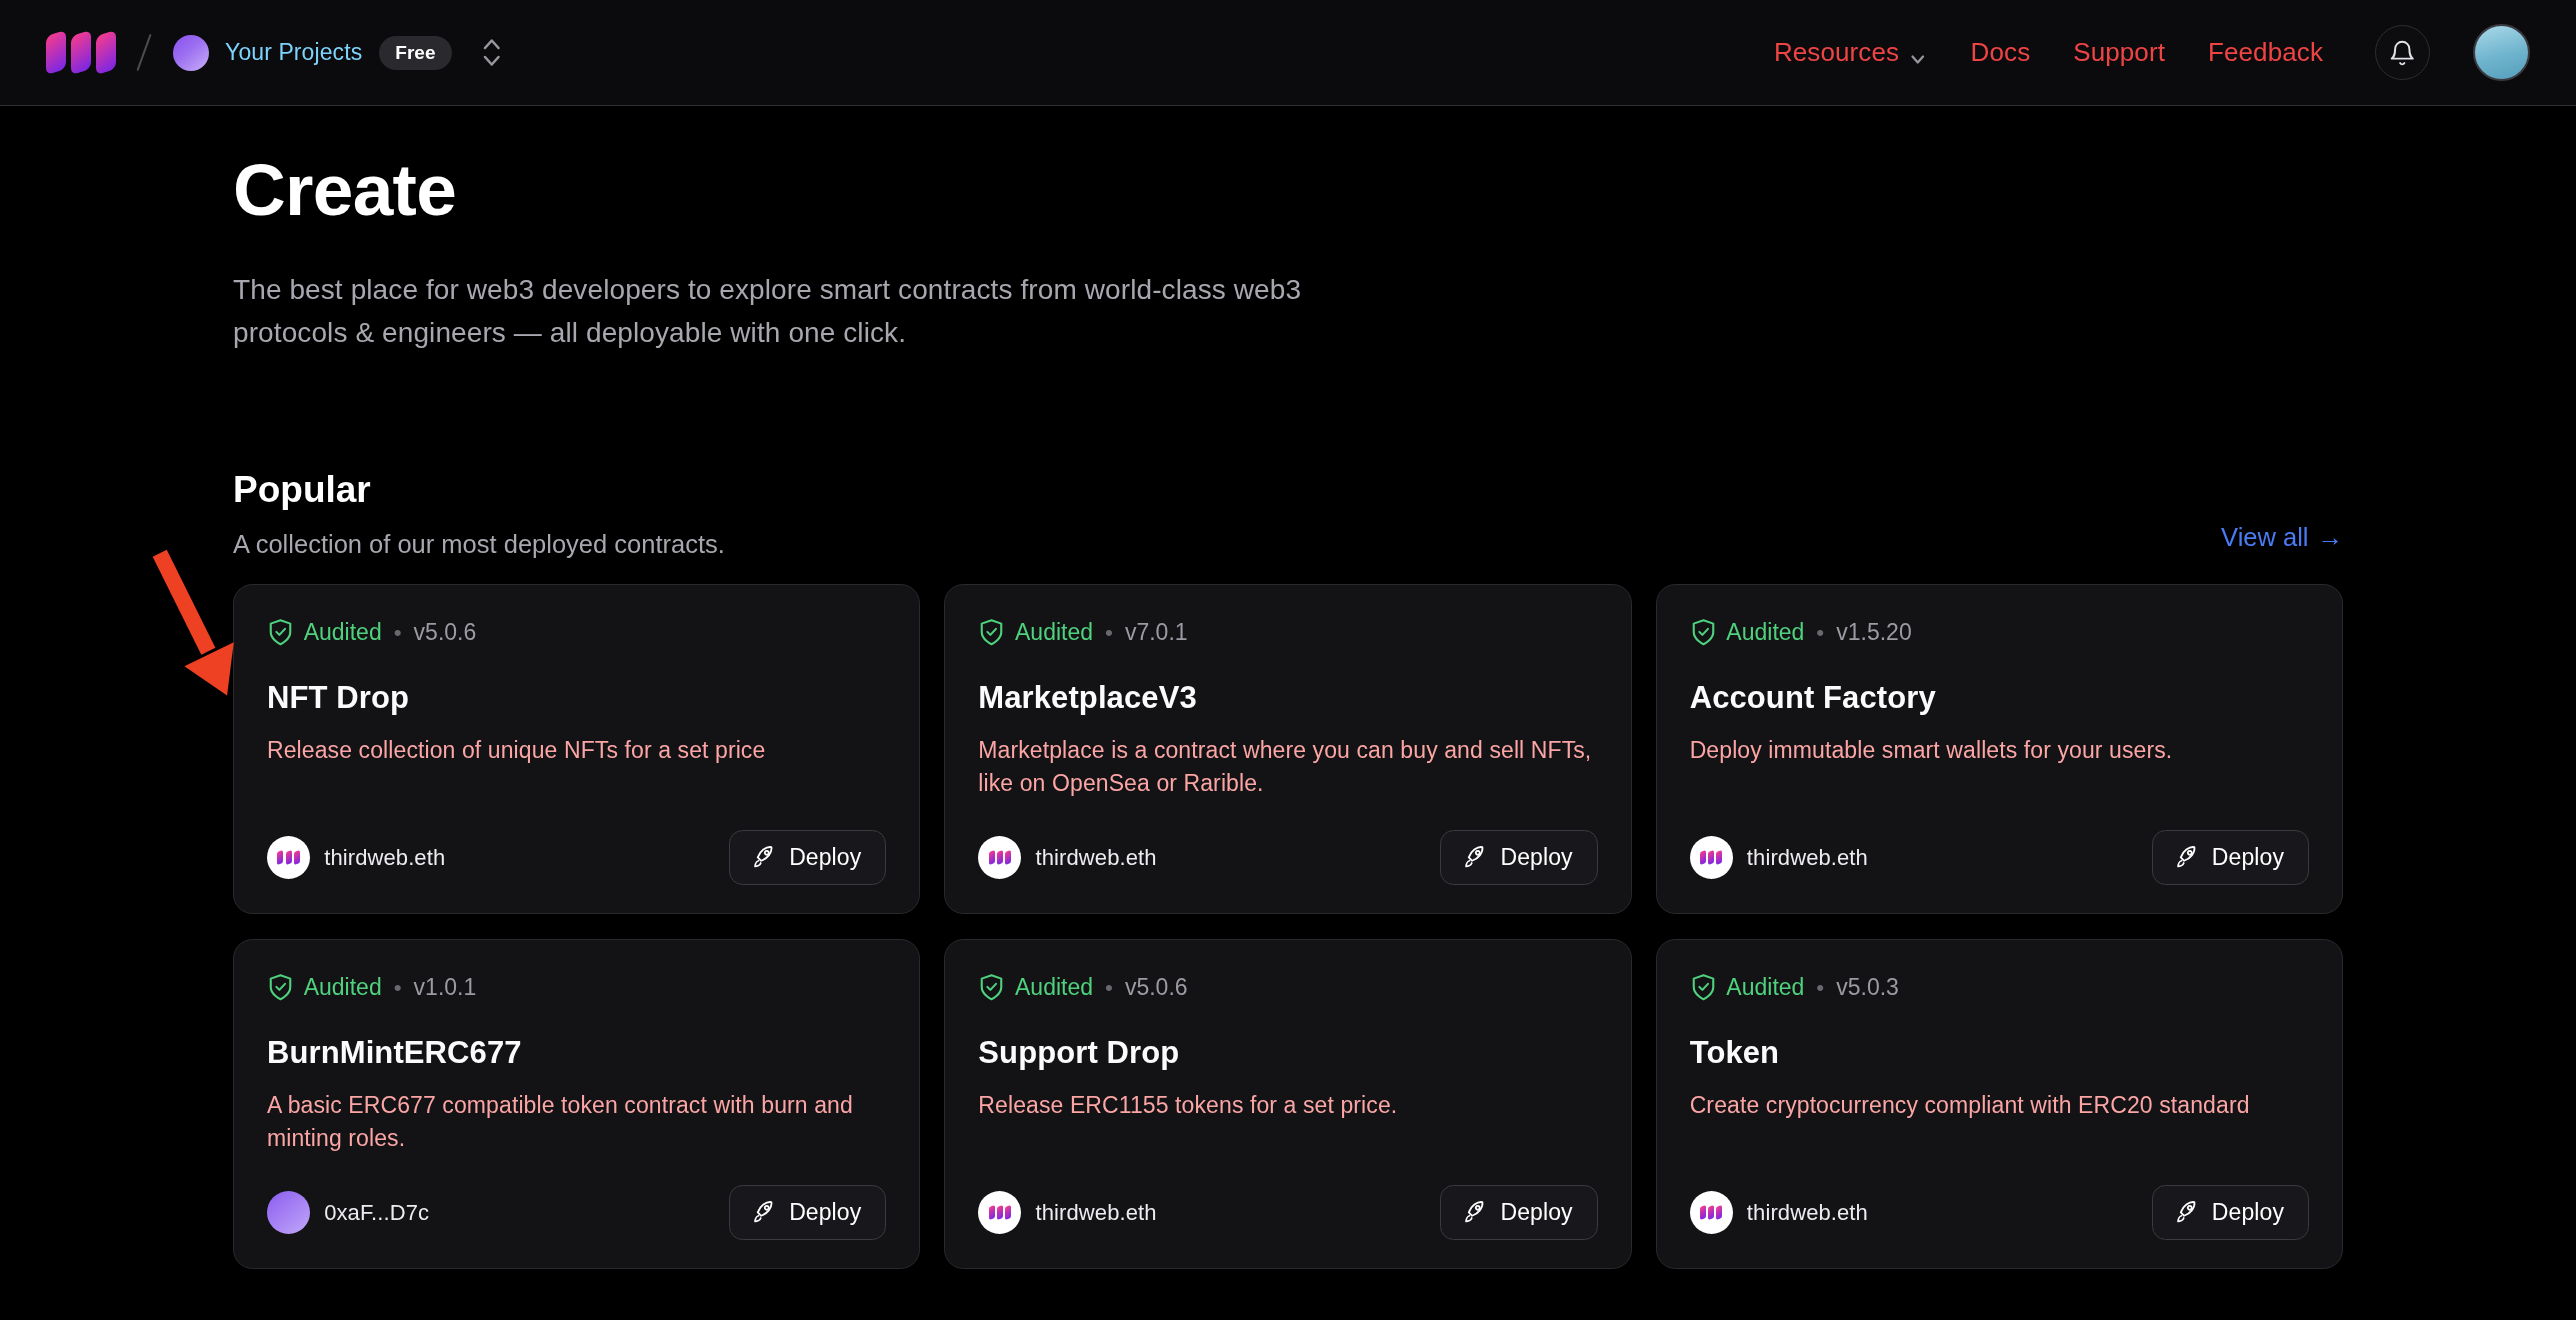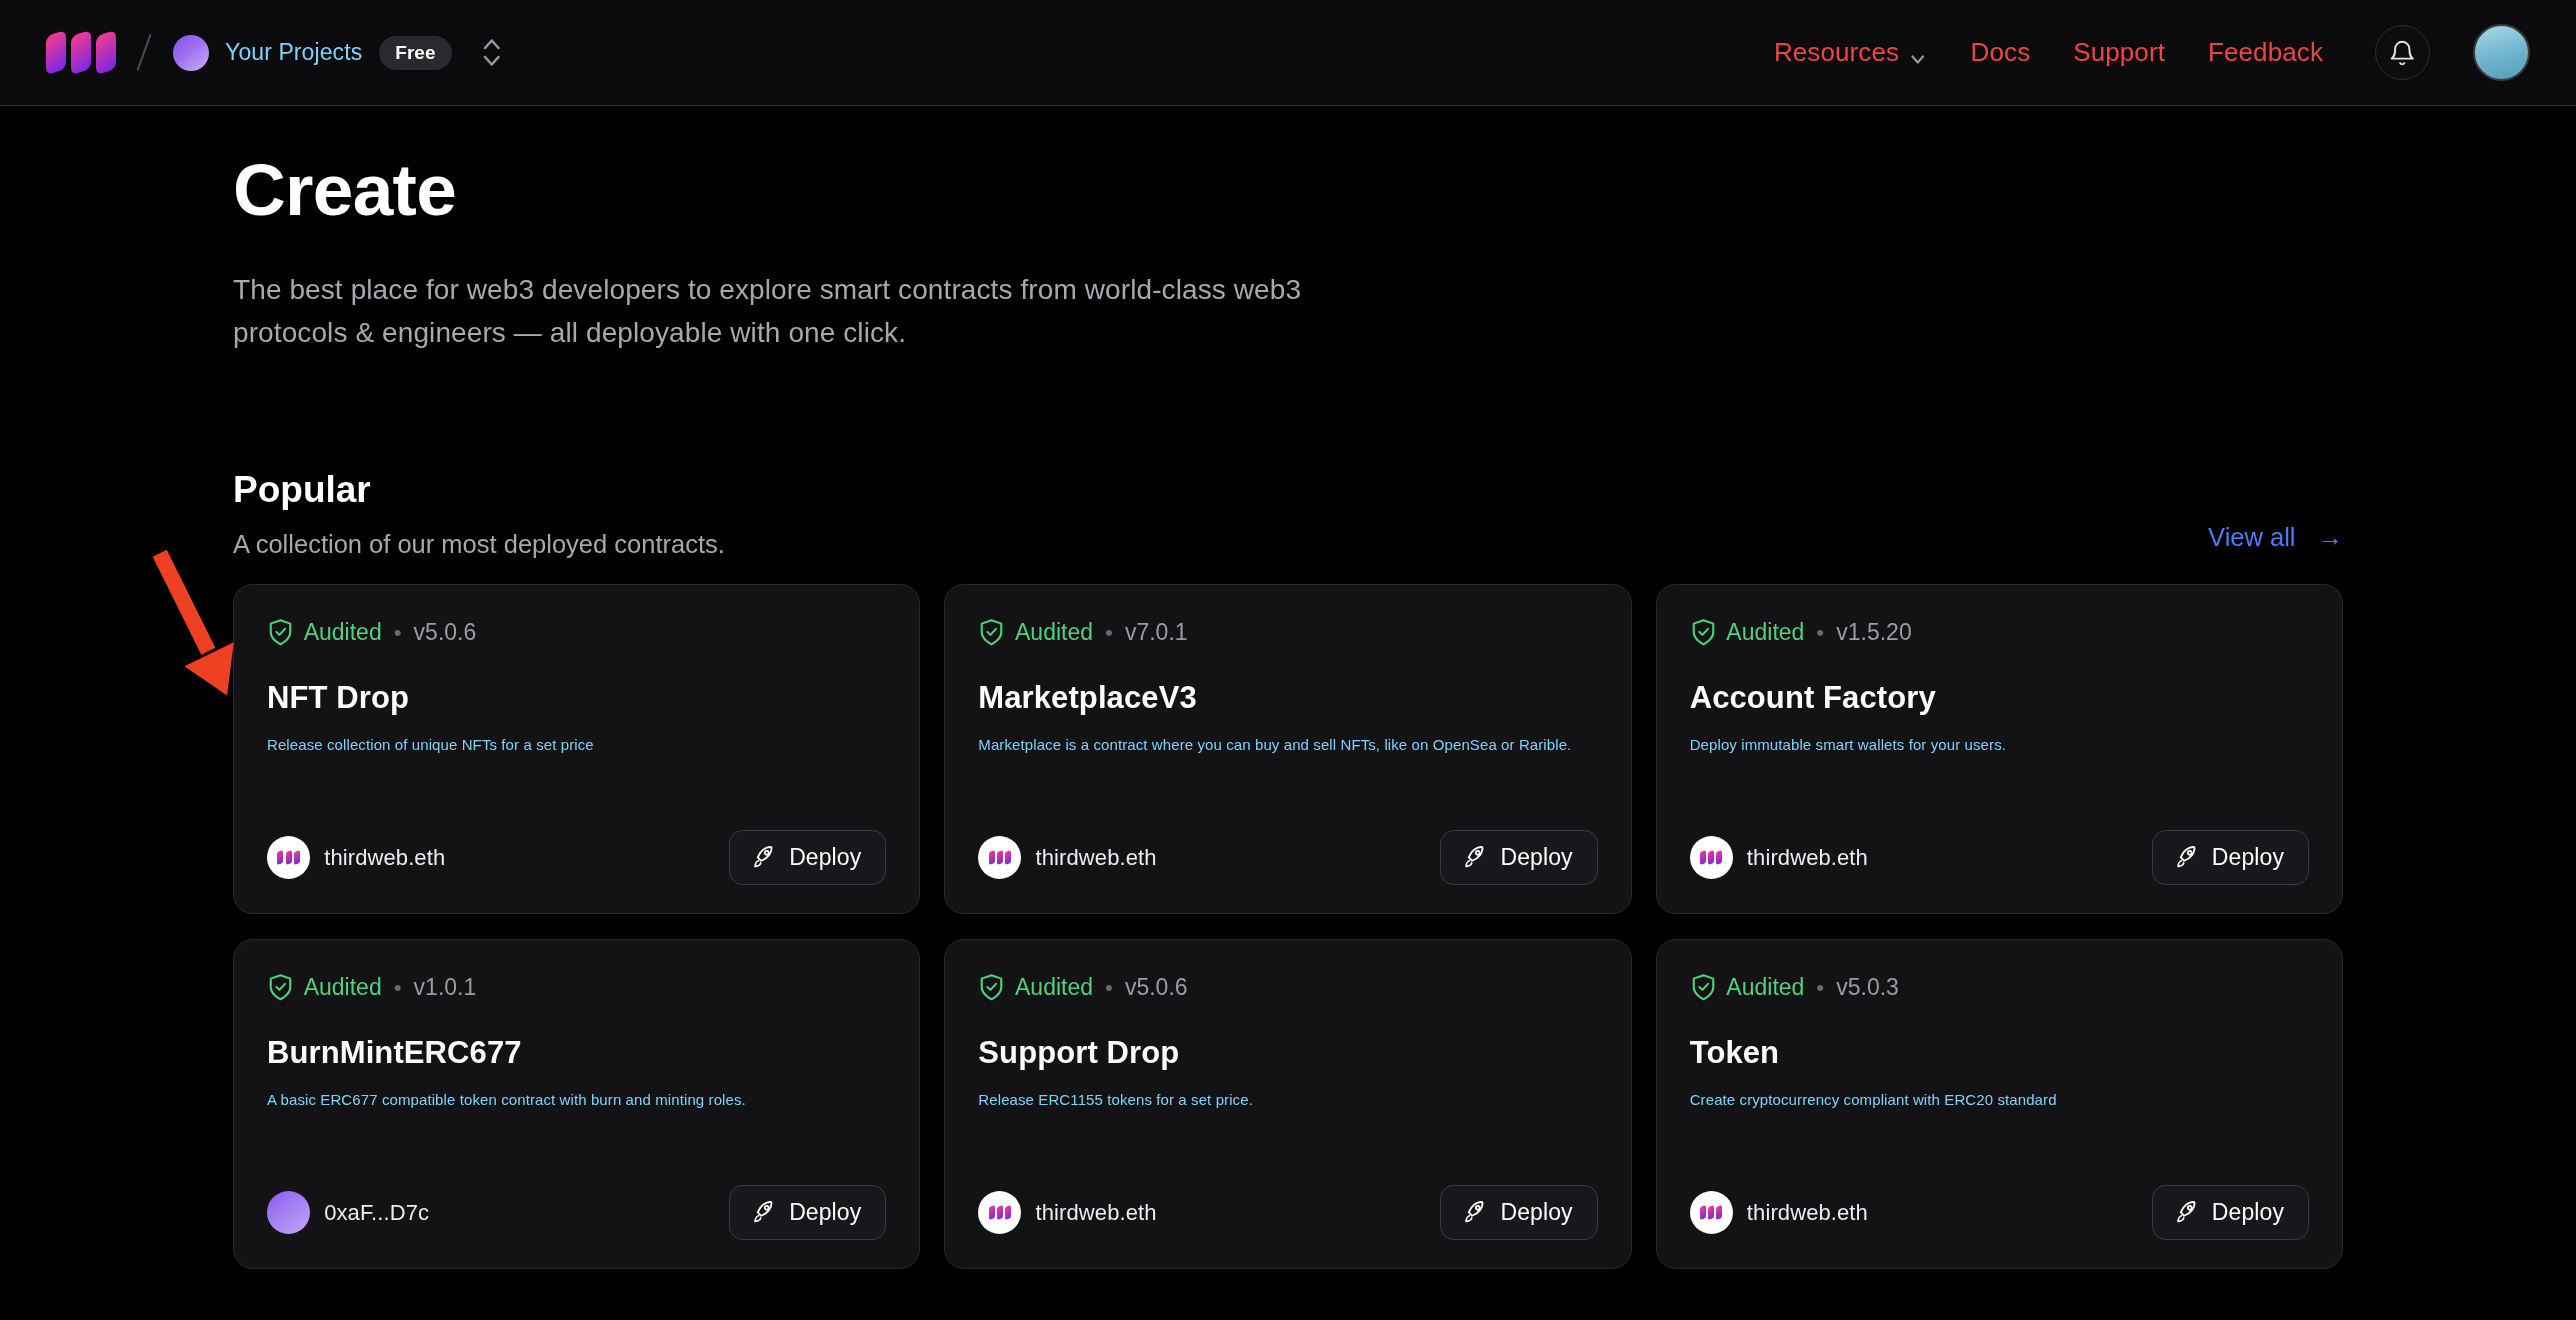--- a/index.html
+++ b/index.html
@@ -74,21 +74,21 @@
   }
 
   .section-header {
     margin-top:114px;
     display:flex; justify-content:space-between; align-items:center;
   }
   .section-title { font-size:37px; font-weight:700; }
   .section-subtitle { margin-top:19.5px; font-size:25.5px; color:#a7a7af; }
   .view-all {
     font-size:25.5px; color:var(--blue); font-weight:500; cursor:pointer;
-    display:flex; align-items:flex-end; gap:22px; align-self:flex-end; margin-bottom:7.5px;
+    display:flex; align-items:flex-end; gap:9px; align-self:flex-end; margin-bottom:7.5px;
   }
 
   
   .grid {
     margin-top:25px;
     display:grid; grid-template-columns:repeat(3,1fr);
     column-gap:24px; row-gap:25px;
   }
   .card {
     height:330px;
@@ -97,21 +97,21 @@
     border-radius:19.5px;
     padding:33px 33px 28.5px 33px;
     display:flex; flex-direction:column;
     cursor:pointer;
   }
   .card-meta { display:flex; align-items:center; gap:12px; font-size:23px; }
   .audited { display:flex; align-items:center; gap:9.7px; color:var(--green); }
   .meta-dot { color:#68686f; font-size:22.5px; }
   .version { color:#9b9ba3; }
   .card-title { margin-top:33px; font-size:31px; font-weight:700; color:#fbfbfd; letter-spacing:0.1px; }
-  .card-desc { margin-top:18px; font-size:15px; line-height:1.45; color:#7dd3fc; letter-spacing:0.1px; }
+  .card-desc { margin-top:18px; font-size:23px; line-height:1.45; color:#fca5a5; letter-spacing:0.1px; }
 
   .card-footer { margin-top:auto; display:flex; align-items:center; justify-content:space-between; }
   .publisher { display:flex; align-items:center; gap:14.2px; cursor:pointer; }
   .publisher-avatar { width:43px; height:43px; border-radius:50%; flex:none; }
   .publisher-avatar.thirdweb-avatar { background:#fff; display:flex; align-items:center; justify-content:center; }
   .publisher-avatar.address-avatar { background:linear-gradient(320deg,#c1a8f9 0%,#8b5cf0 100%); }
   .mini-mark { display:flex; gap:2.2px; }
   .mini-bar {
     width:6px; height:12.7px; border-radius:2.2px;
     background:linear-gradient(155deg, var(--brand-pink) 10%, var(--brand-purple) 90%);

